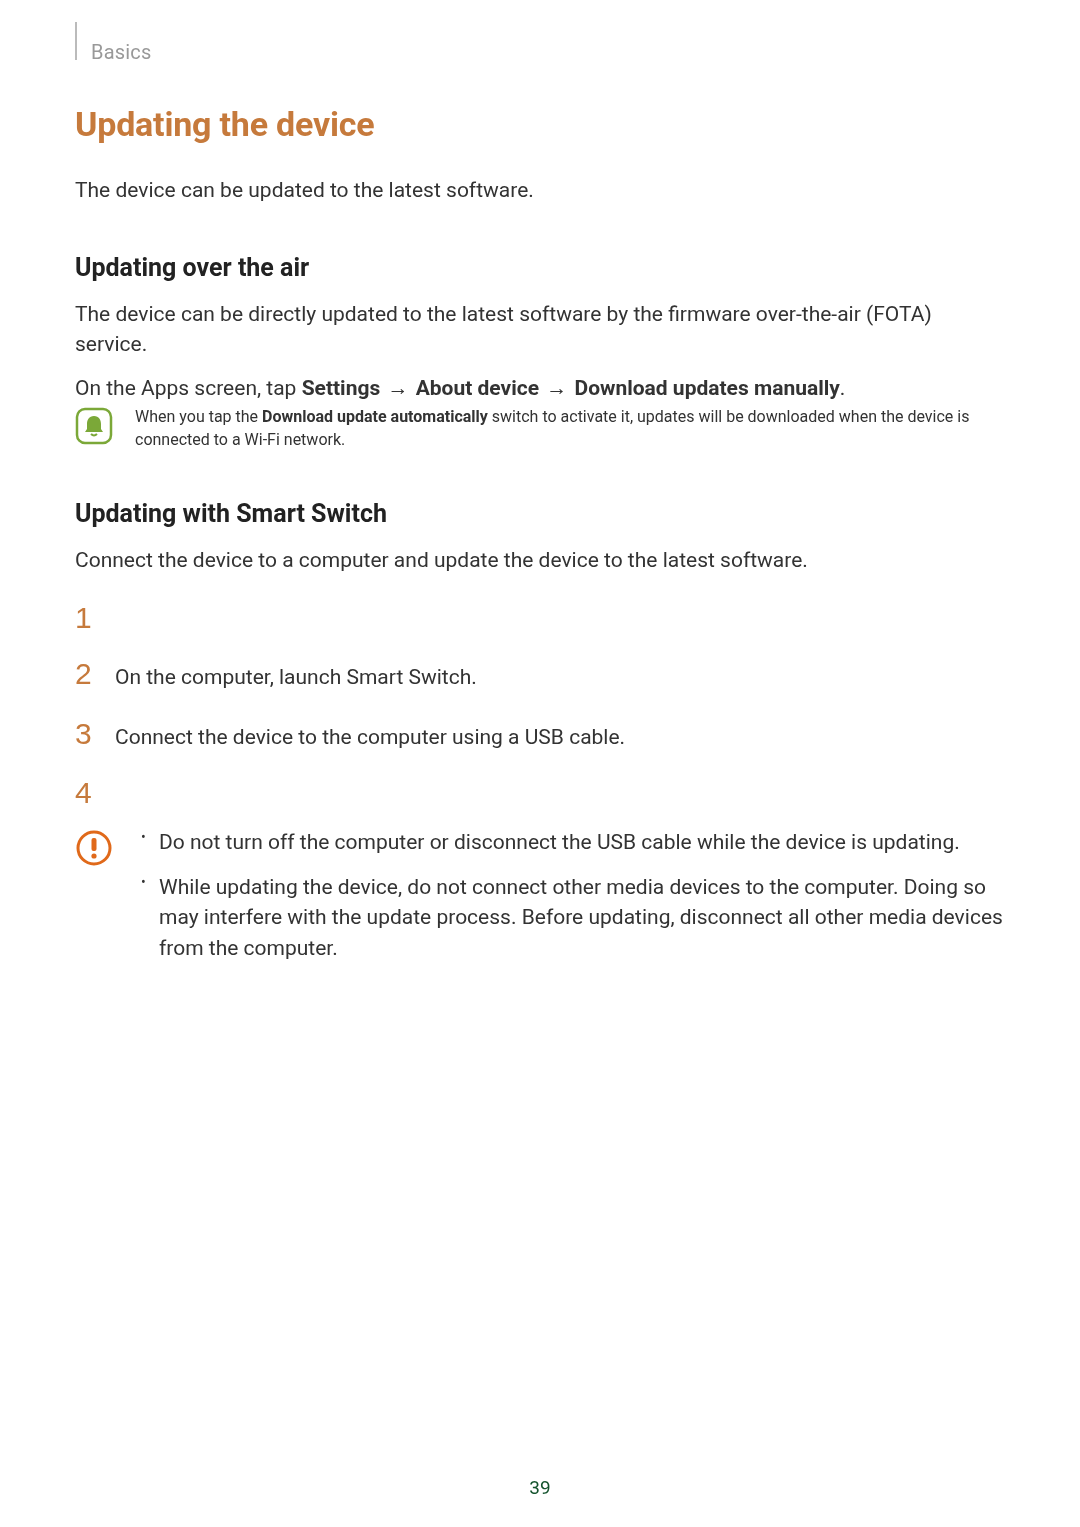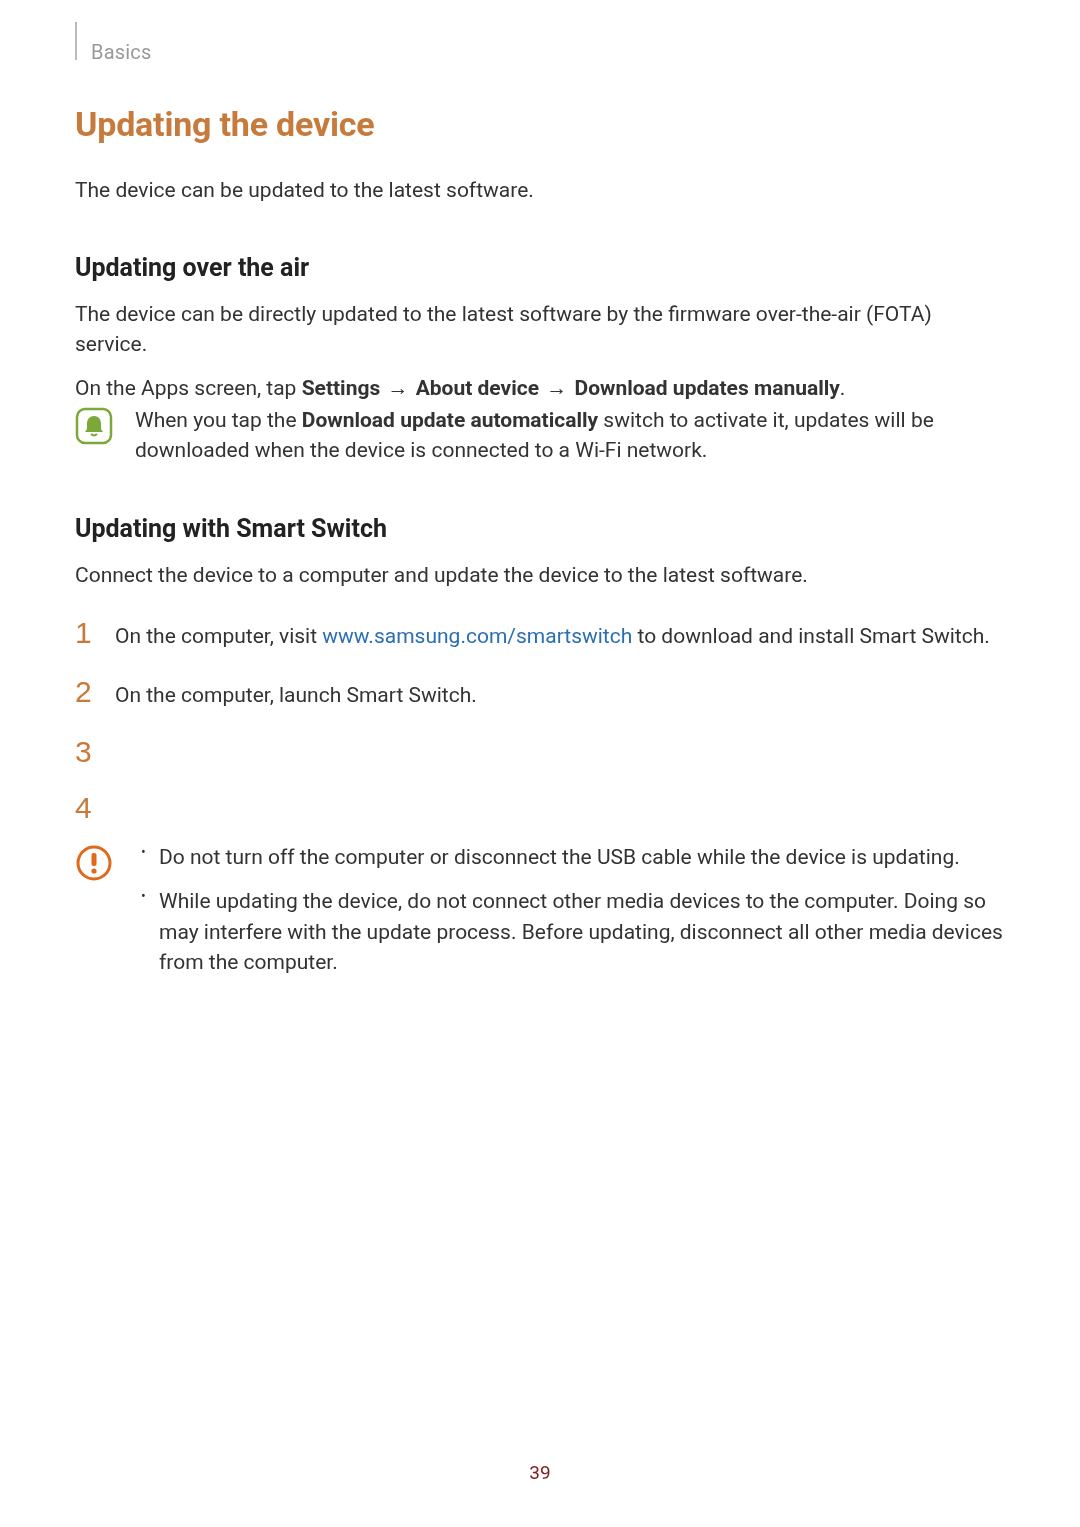--- a/index.html
+++ b/index.html
@@ -72,21 +72,21 @@
       display: flex;
       align-items: flex-start;
       gap: 22px;
       margin-bottom: 40px;
     }
     .note-icon-svg {
       flex-shrink: 0;
       margin-top: 2px;
     }
     .note-text {
-      font-size: 21px;
+      font-size: 16px;
       color: #333;
       line-height: 1.45;
     }
     .note-text .bold {
       font-weight: 700;
     }
     .steps {
       margin-top: 4px;
     }
     .step {
@@ -137,24 +137,24 @@
     .caution-list li::before {
       content: "•";
       position: absolute;
       left: 6px;
       top: 0;
       color: #333;
       font-size: 14px;
     }
     .page-num {
       position: absolute;
-      bottom: 43px;
+      bottom: 28px;
       left: 50%;
       transform: translateX(-50%);
-      color: #7f1d1d;
+      color: #14532d;
       font-size: 19px;
     }
   </style>
 </head>
 <body>
 
 <div class="header">
   <div class="header-rule"></div>
   <div class="header-text">Basics</div>
 </div>
@@ -187,32 +187,30 @@
 </div>
 
 <h2 class="h2">Updating with Smart Switch</h2>
 
 <p class="body-text" style="margin-bottom:28px">Connect the device to a computer and update the device to the latest software.</p>
 
 <div class="steps">
 
   <div class="step">
     <div class="step-num">1</div>
-    <div class="step-text">
-      <span>On the computer, visit </span><a class="link" href="#">www.samsung.com/smartswitch</a><span> to download and install Smart Switch.</span>
-    </div>
   </div>
 
   <div class="step">
     <div class="step-num">2</div>
     <div class="step-text">On the computer, launch Smart Switch.</div>
   </div>
 
   <div class="step">
     <div class="step-num">3</div>
+    <div class="step-text">Connect the device to the computer using a USB cable.</div>
   </div>
 
   <div class="step" style="margin-bottom:16px">
     <div class="step-num">4</div>
   </div>
 
 </div>
 
 <div class="caution-block">
   <svg class="caution-icon-svg" width="38" height="38" viewBox="0 0 38 38">

